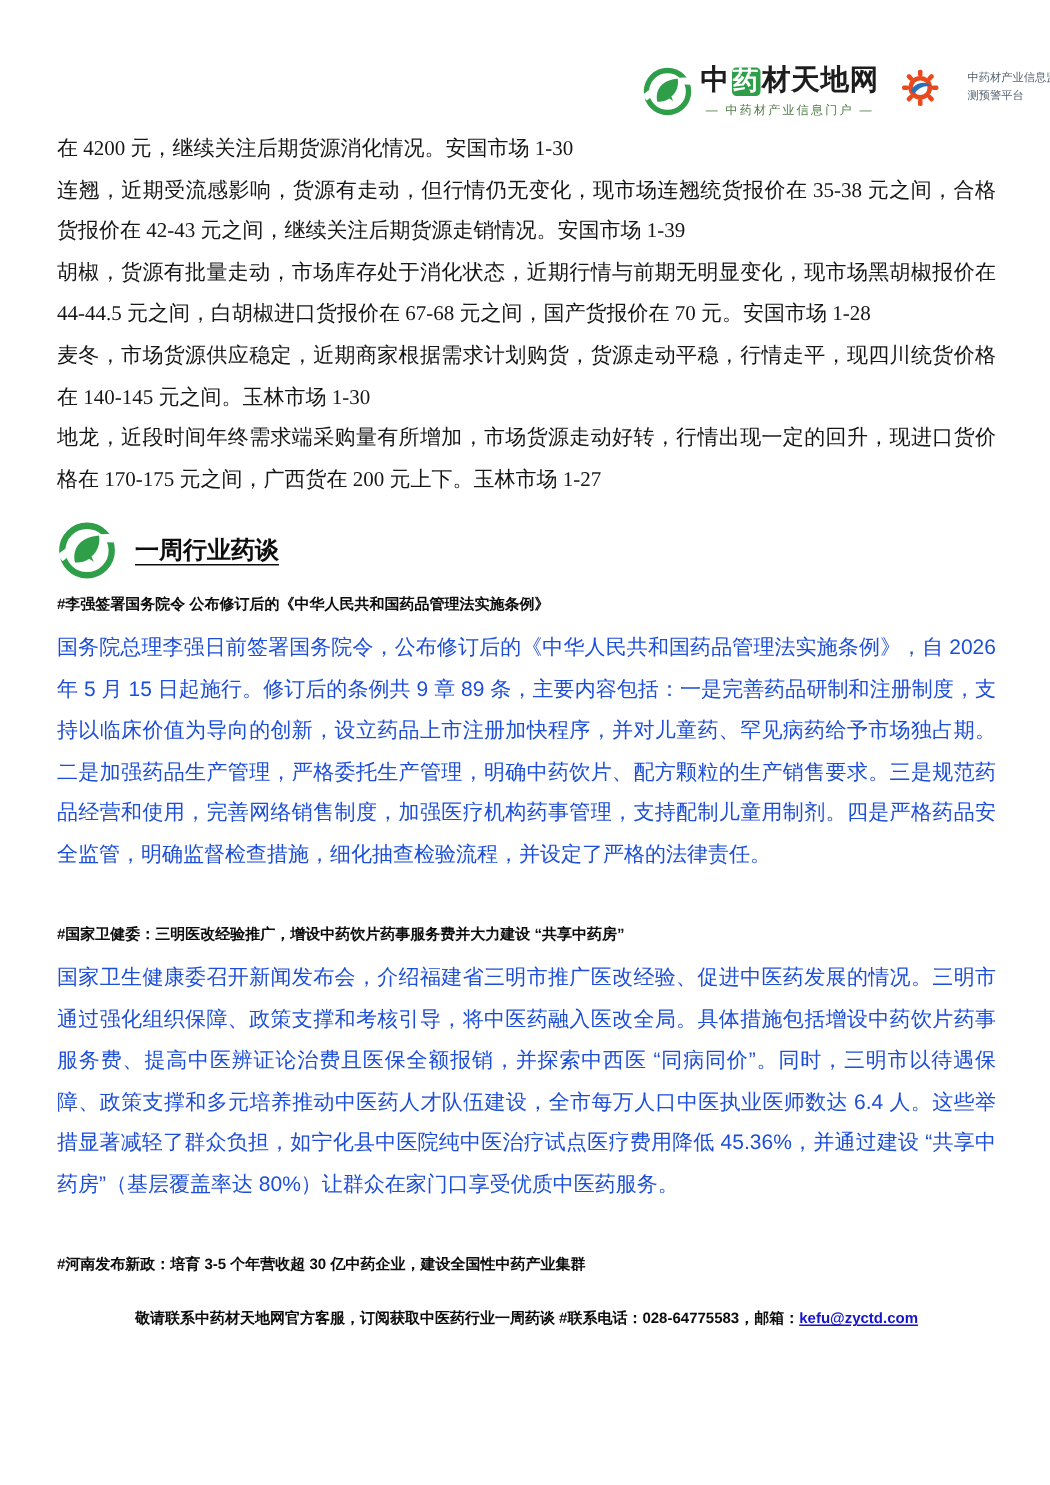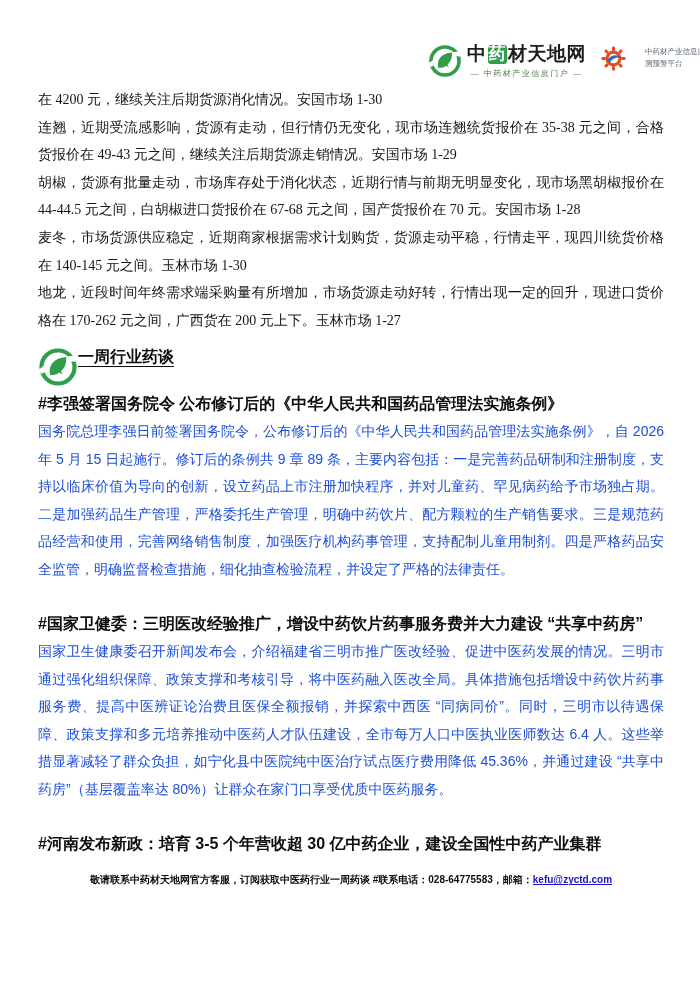--- a/index.html
+++ b/index.html
@@ -20,25 +20,25 @@
   .logo-name .boxed { background:#2f9e49; color:#fff; border-radius:3px; padding:0 1px; margin:0 1px; font-size:17px; }
   .logo-sub { font-size:8px; color:#4f7d45; letter-spacing:1.5px; margin-top:3px; white-space:nowrap; }
   .logo-platform { display:flex; gap:19px; align-items:flex-start; padding-top:2px; }
   .platform-icon { width:25px; height:25px; flex:none; }
   .platform-text { width:60px; font-size:7.5px; line-height:1.6; color:#566270; }
 
   
   .content { position:absolute; left:38px; width:626px; top:86px; }
   .market p { font-size:14px; line-height:27.6px; text-align:justify; color:#161616;font-family:Liberation Serif, serif; }
 
-  .section-head { display:flex; gap:0; margin:13px 0 3px; }
+  .section-head { display:flex; align-items:center; gap:12px; margin:13px 0 3px; }
   .section-icon { width:40px; height:40px; flex:none; }
   .section-title { font-size:16px; font-weight:bold; color:#0d0d0d; text-decoration:underline; text-underline-offset:4px; }
 
-  .article h3 { font-size:16px; font-weight:bold; color:#0d0d0d; line-height:27px; margin:2px 0 1px; text-align:justify; }
+  .article h3 { font-size:10px; font-weight:bold; color:#0d0d0d; line-height:27px; margin:2px 0 1px; text-align:justify; }
   .article p  { font-size:14px; line-height:27.5px; text-align:justify; color:#1d4ed8; margin-bottom:27px; }
 
   .footer { margin-top:15px; text-align:center; font-size:10px; font-weight:bold; color:#0d0d0d; line-height:1.5; }
   .footer a { color:#1414c8; font-weight:bold; text-decoration:underline; cursor:pointer; }
 </style>
 </head>
 <body>
 
 <div class="page">
 
@@ -76,24 +76,24 @@
         <path d="M7.5 17.5 C 11 10.5 19.5 9 24.5 14 C 19 12.8 13 15 10.5 20 Z" fill="#2a6fb8"></path>
       </svg>
       <div class="platform-text">中药材产业信息监测预警平台</div>
     </div>
   </div>
 
   <div class="content">
 
     <div class="market">
       <p>在 4200 元，继续关注后期货源消化情况。安国市场 1-30</p>
-      <p>连翘，近期受流感影响，货源有走动，但行情仍无变化，现市场连翘统货报价在 35-38 元之间，合格货报价在 49-43 元之间，继续关注后期货源走销情况。安国市场 1-29</p>
+      <p>连翘，近期受流感影响，货源有走动，但行情仍无变化，现市场连翘统货报价在 35-38 元之间，合格货报价在 42-43 元之间，继续关注后期货源走销情况。安国市场 1-39</p>
       <p>胡椒，货源有批量走动，市场库存处于消化状态，近期行情与前期无明显变化，现市场黑胡椒报价在 44-44.5 元之间，白胡椒进口货报价在 67-68 元之间，国产货报价在 70 元。安国市场 1-28</p>
       <p>麦冬，市场货源供应稳定，近期商家根据需求计划购货，货源走动平稳，行情走平，现四川统货价格在 140-145 元之间。玉林市场 1-30</p>
-      <p>地龙，近段时间年终需求端采购量有所增加，市场货源走动好转，行情出现一定的回升，现进口货价格在 170-262 元之间，广西货在 200 元上下。玉林市场 1-27</p>
+      <p>地龙，近段时间年终需求端采购量有所增加，市场货源走动好转，行情出现一定的回升，现进口货价格在 170-175 元之间，广西货在 200 元上下。玉林市场 1-27</p>
     </div>
 
     <div class="section-head">
       <svg class="section-icon" viewBox="0 0 40 40">
         <circle cx="20" cy="20" r="16.5" fill="none" stroke="#2f9e49" stroke-width="4.2"></circle>
         <path d="M2 25 Q 20 10 38 12" stroke="#ffffff" stroke-width="5.5" fill="none"></path>
         <path d="M12 28 C 10 18 16 11 28 10 C 29 15 27 21 23 24 L 24.5 27.5 L 21.5 25.5 C 18.5 27.5 15 28.3 12 28 Z" fill="#2f9e49"></path>
       </svg>
       <div class="section-title">一周行业药谈</div>
     </div>

